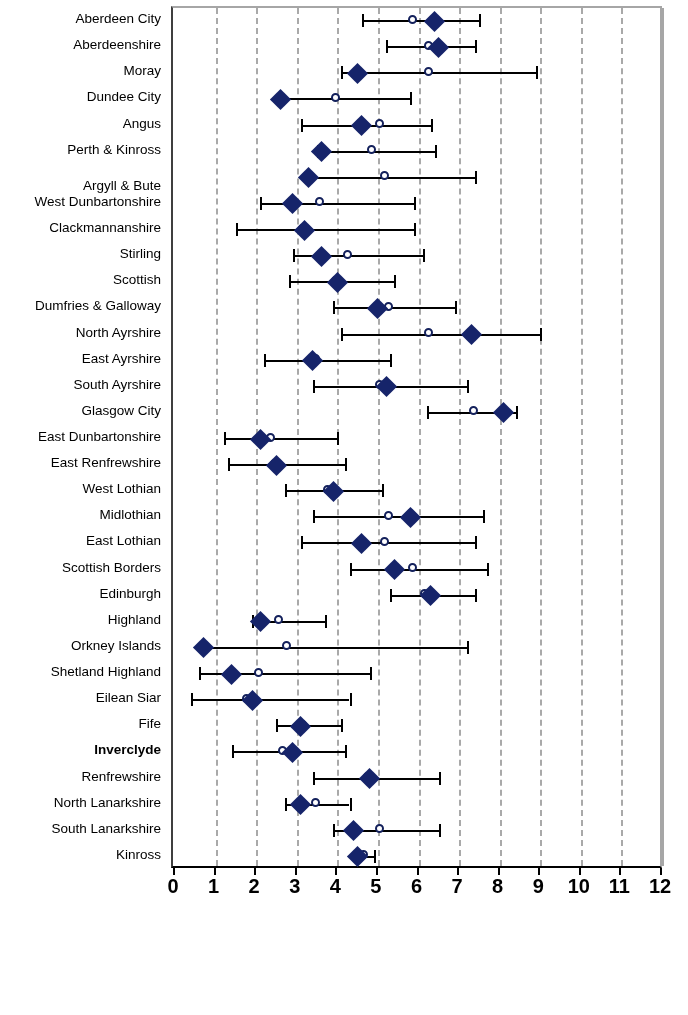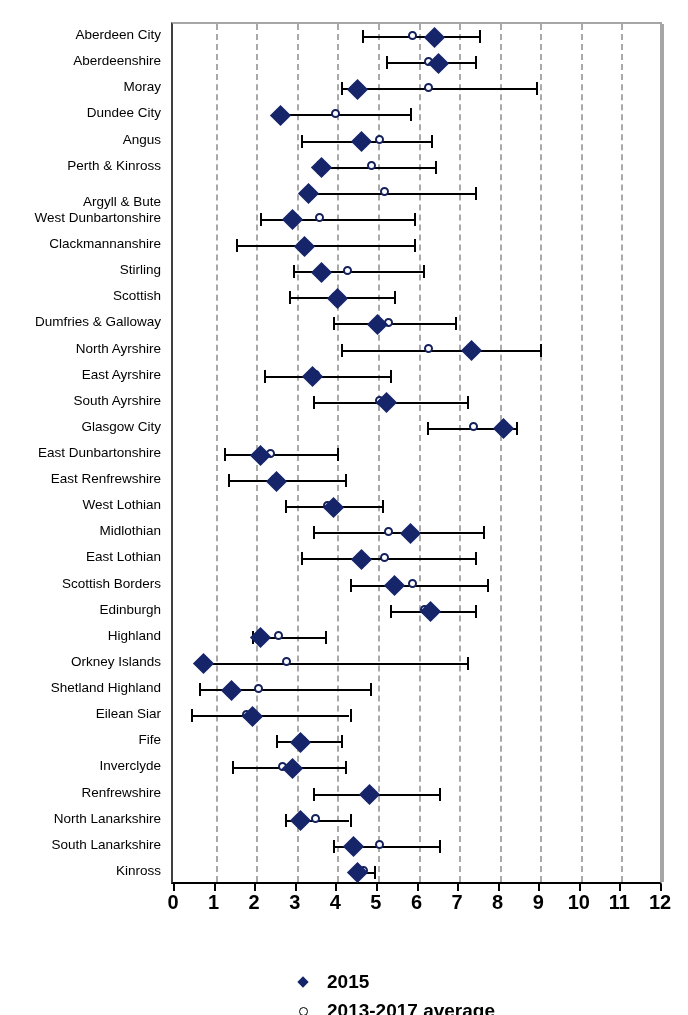--- a/index.html
+++ b/index.html
@@ -10,21 +10,21 @@
   body {
     width: 688px;
     height: 1015px;
     font-family: "Liberation Sans", sans-serif;
     overflow: hidden;
     position: relative;
   }
 
   #chart-root {
     position: absolute;
-    left: 0; top: 16px;
+    left: 0; top: 0;
     width: 688px;
     height: 810px;
   }
 
   
   .label-col {
     position: absolute;
     left: 0;
     top: 6px;
     width: 166px;
@@ -200,21 +200,21 @@
       <div class="cat-label" style="top: 483.242px;">West Lothian</div>
       <div class="cat-label" style="top: 509.364px;">Midlothian</div>
       <div class="cat-label" style="top: 535.485px; text-align: center;">East Lothian</div>
       <div class="cat-label" style="top: 561.606px;">Scottish Borders</div>
       <div class="cat-label" style="top: 587.727px;">Edinburgh</div>
       <div class="cat-label" style="top: 613.848px;">Highland</div>
       <div class="cat-label" style="top: 639.97px;">Orkney Islands</div>
       <div class="cat-label" style="top: 666.091px;">Shetland Highland</div>
       <div class="cat-label" style="top: 692.212px;">Eilean Siar</div>
       <div class="cat-label" style="top: 718.333px;">Fife</div>
-      <div class="cat-label" style="top: 744.455px;">Inverclyde</div>
+      <div class="cat-label" style="top: 744.455px; font-weight: bold;">Inverclyde</div>
       <div class="cat-label" style="top: 770.576px;">Renfrewshire</div>
       <div class="cat-label" style="top: 796.697px;">North Lanarkshire</div>
       <div class="cat-label" style="top: 822.818px;">South Lanarkshire</div>
       <div class="cat-label" style="top: 848.939px;">Kinross</div>
     </div>
 
   <div class="plot">
     <div class="gridlines">
         <div class="gridline" style="left: 42.5833px;"></div>
         <div class="gridline" style="left: 83.1667px;"></div>
@@ -486,28 +486,14 @@
       <div class="xtick" style="left: 367.25px;"></div>
       <div class="xtick-label" style="left: 367.25px;">9</div>
       <div class="xtick" style="left: 407.833px;"></div>
       <div class="xtick-label" style="left: 407.833px;">10</div>
       <div class="xtick" style="left: 448.417px;"></div>
       <div class="xtick-label" style="left: 448.417px;">11</div>
       <div class="xtick" style="left: 489px;"></div>
       <div class="xtick-label" style="left: 489px;">12</div>
     </div>
 
-  <div class="legend">
-    <div class="legend-row" style="top:0px;">
-      <span class="legend-key">
-          <span class="legend-diamond"></span>
-        </span>
-      <span class="legend-text">2015</span>
-    </div>
-    <div class="legend-row" style="top:29px;">
-      <span class="legend-key">
-          <span class="legend-circle"></span>
-        </span>
-      <span class="legend-text">2013-2017 average</span>
-    </div>
-  </div>
 
 </div>
 
 </body></html>

